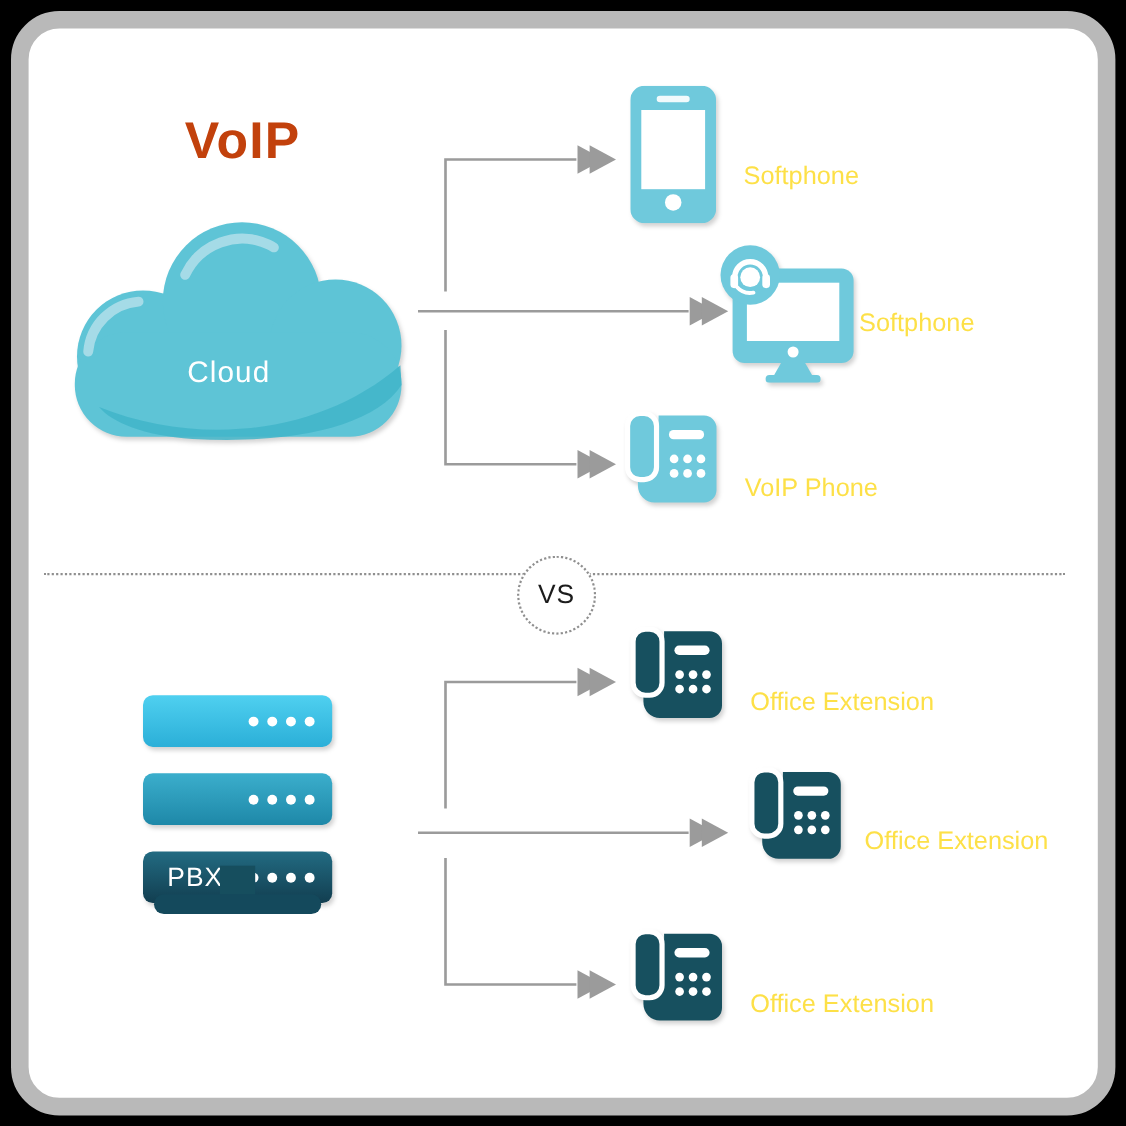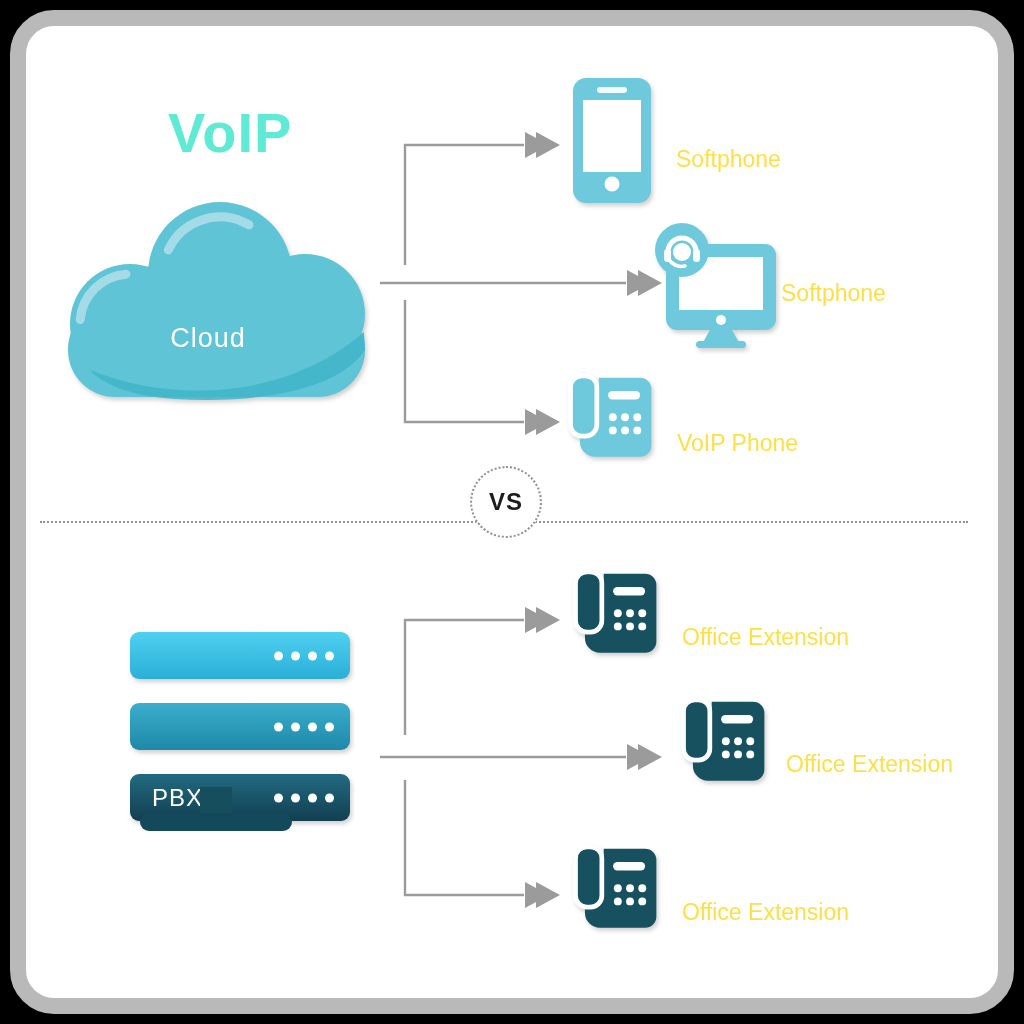--- a/index.html
+++ b/index.html
@@ -1,35 +1,35 @@
 <!DOCTYPE html>
 <html><head>
 <meta charset="utf-8">
 <style>
   html,body{margin:0;padding:0;background:#000;}
   .stage{position:relative;width:1024px;height:1024px;background:#000;overflow:hidden;
          font-family:"Liberation Sans", sans-serif;}
   .frame{position:absolute;left:10px;top:10px;right:10px;bottom:10px;
          background:#ffffff;border:16px solid #b9b9b9;border-radius:44px;}
   .abs{position:absolute;}
-  .title{font-size:56px;font-weight:700;color:#5eead4;letter-spacing:1px;}
+  .title{font-size:47px;font-weight:700;color:#c2410c;letter-spacing:1px;}
   .ep-label{font-size:23px;font-weight:500;color:#fde047;height:32px;line-height:32px;white-space:nowrap;margin-top:20px;}
   .icon-shadow{filter:drop-shadow(2px 3px 2px rgba(0,0,0,0.18));}
   .teal{color:#6fc9dc;}
   .darkteal{color:#17505f;}
   .connectors{position:absolute;left:0;top:0;width:1024px;height:1024px;pointer-events:none;}
   
   .divider-line{position:absolute;left:40px;top:521px;width:928px;height:0;
                 border-top:2px dotted #8f8f8f;}
-  .vs-circle{position:absolute;left:470px;top:466px;width:68px;height:68px;background:#fff;
+  .vs-circle{position:absolute;left:470px;top:505px;width:68px;height:68px;background:#fff;
              border:2px dotted #8f8f8f;border-radius:50%;display:flex;align-items:center;justify-content:center;
-             font-size:24px;font-weight:700;color:#1c1c1c;letter-spacing:1px;}
+             font-size:24px;font-weight:400;color:#1c1c1c;letter-spacing:1px;}
   
   .server{position:absolute;left:130px;top:632px;width:172px;}
-  .slab{position:relative;width:172px;height:47px;border-radius:9px;margin-bottom:24px;padding-left:48px;}
+  .slab{position:relative;width:172px;height:47px;border-radius:9px;margin-bottom:24px;}
   .slab1{background:linear-gradient(180deg,#4fd0f0,#2bafd8);}
   .slab2{background:linear-gradient(180deg,#3baecc,#1e88a8);}
   .slab3{background:linear-gradient(180deg,#226b82,#123e50);}
   .leds{position:absolute;right:16px;top:50%;transform:translateY(-50%);display:flex;gap:8px;}
   .led{width:9px;height:9px;border-radius:50%;background:#fff;}
   .slab-label{position:absolute;left:22px;top:50%;transform:translateY(-50%);
               color:#fff;font-size:24px;font-weight:500;letter-spacing:1px;}
   .stand-neck{position:absolute;left:200px;top:787px;width:32px;height:27px;background:#164e5e;}
   .stand-base{position:absolute;left:140px;top:813px;width:152px;height:18px;border-radius:9px;background:#14495c;}
 </style>

